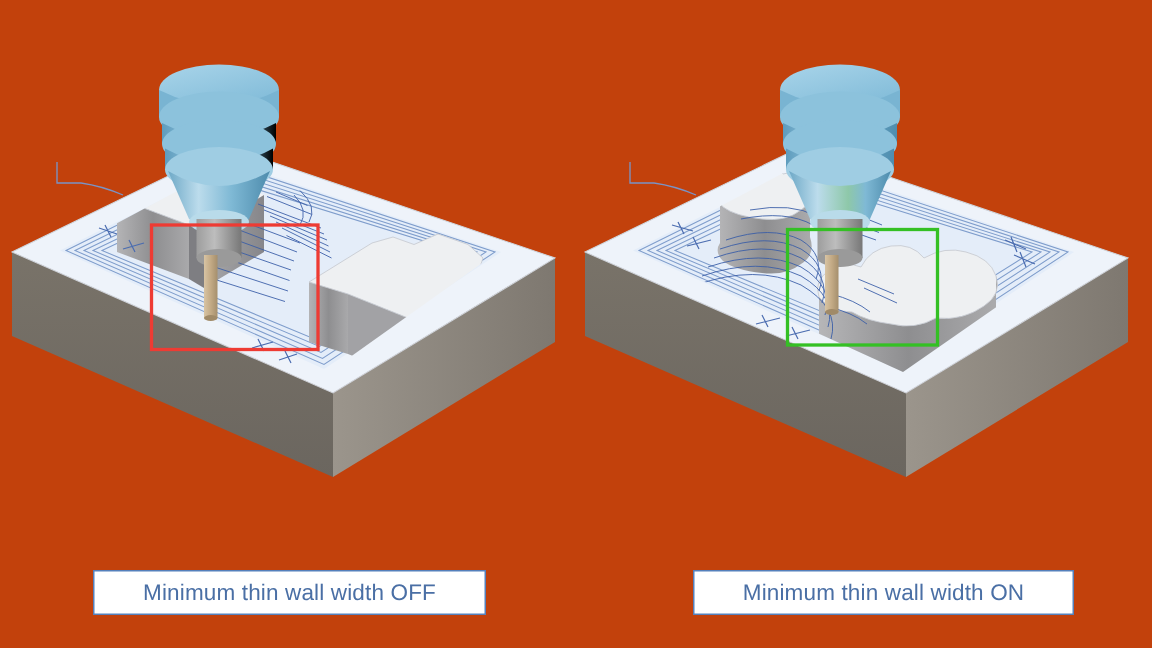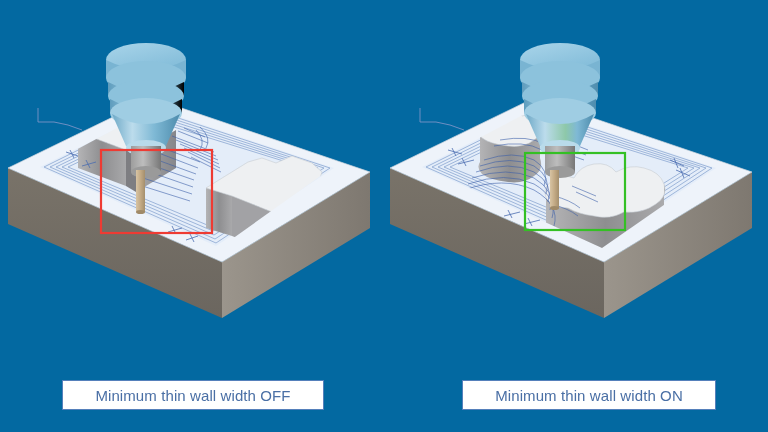--- a/index.html
+++ b/index.html
@@ -1,20 +1,20 @@
 <!DOCTYPE html>
 <html><head>
 <meta charset="utf-8">
 <style>
   html,body{margin:0;padding:0;}
   body{
     width:768px;height:432px;background:#ffffff;overflow:hidden;
     font-family:"Liberation Sans","DejaVu Sans",sans-serif;
   }
-  .stage{position:relative;width:768px;height:432px;background:#0369a1;}
+  .stage{position:relative;width:768px;height:432px;background:#c2410c;}
   .panel{position:absolute;top:0;height:432px;width:384px;}
   .panel-left{left:0;}
   .panel-right{left:384px;}
   .scene{position:absolute;left:0;top:0;width:384px;height:372px;}
   .scene svg{display:block;width:384px;height:372px;}
   .caption{
     position:absolute;left:62px;top:380px;width:262px;height:30px;
     box-sizing:border-box;
     border:1px solid #5580bb;background:#ffffff;
     display:flex;align-items:center;justify-content:center;

